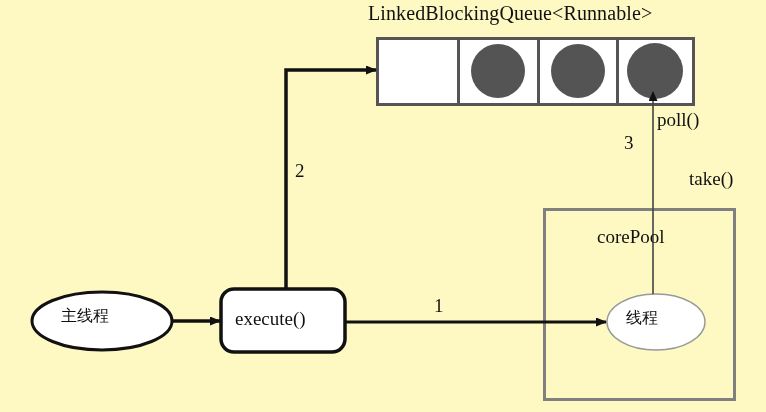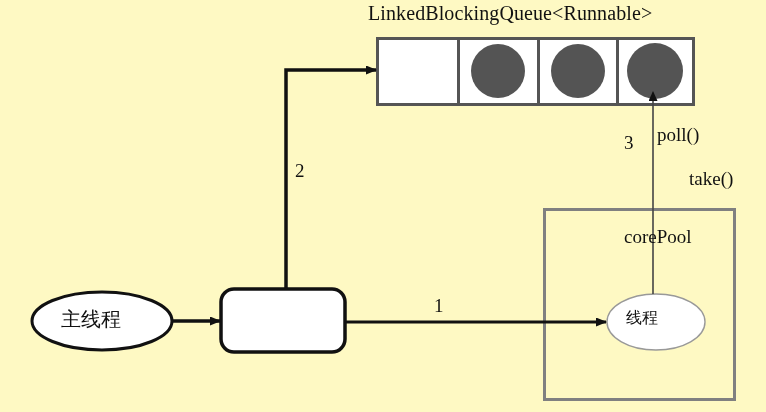--- a/index.html
+++ b/index.html
@@ -46,43 +46,42 @@
     top: 295px;
     font-size: 19px;
   }
   #label-step-3 {
     left: 624px;
     top: 132px;
     font-size: 19px;
   }
   #label-poll {
     left: 657px;
-    top: 124px;
+    top: 109px;
     font-size: 19px;
   }
   #label-take {
     left: 689px;
     top: 168px;
     font-size: 19px;
   }
   #label-corepool {
     left: 597px;
     top: 226px;
     font-size: 19px;
-    margin-left: 27px;
   }
   #label-execute {
     left: 235px;
     top: 308px;
     font-size: 19px;
   }
   #label-main-thread {
     left: 61px;
     top: 306px;
-    font-size: 20px;
+    font-size: 16px;
     font-family: "DejaVu Sans", "Liberation Sans", sans-serif;
   }
   #label-worker-thread {
     left: 626px;
     top: 308px;
     font-size: 16px;
     font-family: "DejaVu Sans", "Liberation Sans", sans-serif;
   }
 </style>
 </head>
@@ -134,18 +133,19 @@
   <div class="lbl" id="label-step-1">1</div>
 
   <div class="lbl" id="label-step-3">3</div>
 
   <div class="lbl" id="label-poll">poll()</div>
 
   <div class="lbl" id="label-take">take()</div>
 
   <div class="lbl" id="label-corepool">corePool</div>
 
+  <div class="lbl" id="label-execute">execute()</div>
 
   <div class="lbl" id="label-main-thread">主线程</div>
 
   <div class="lbl" id="label-worker-thread">线程</div>
 
 </div>
 
 </body></html>

